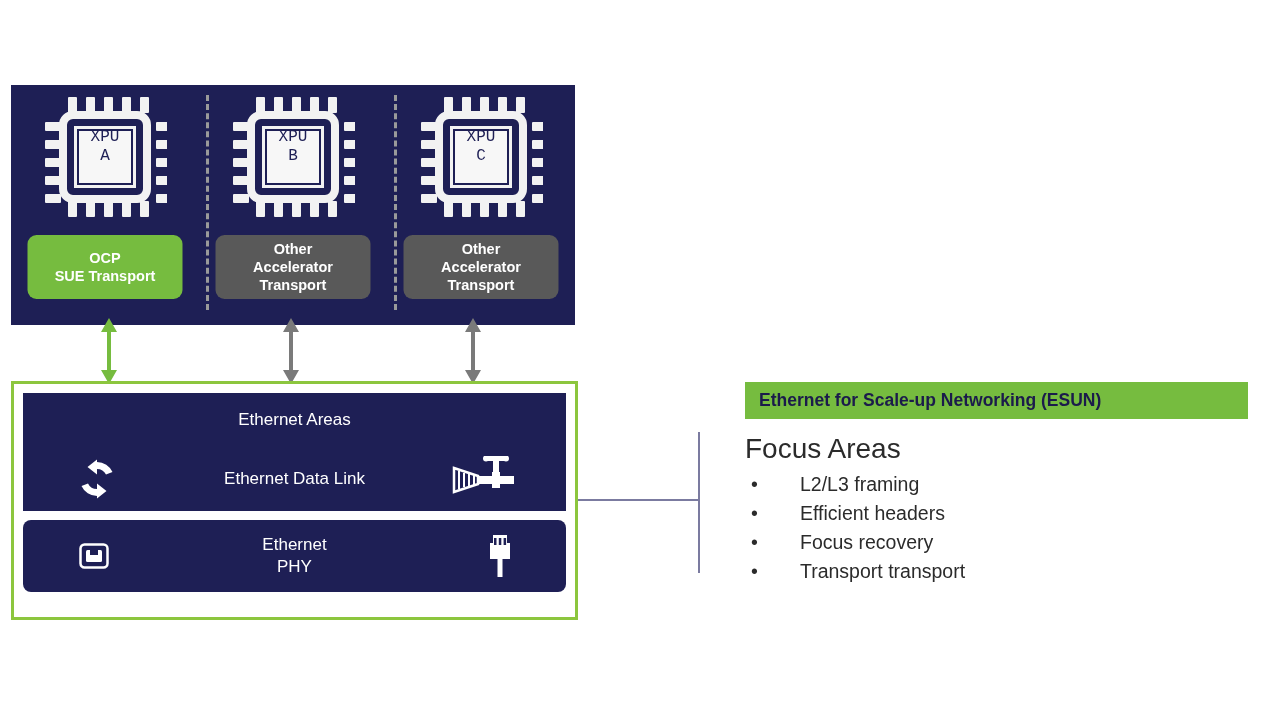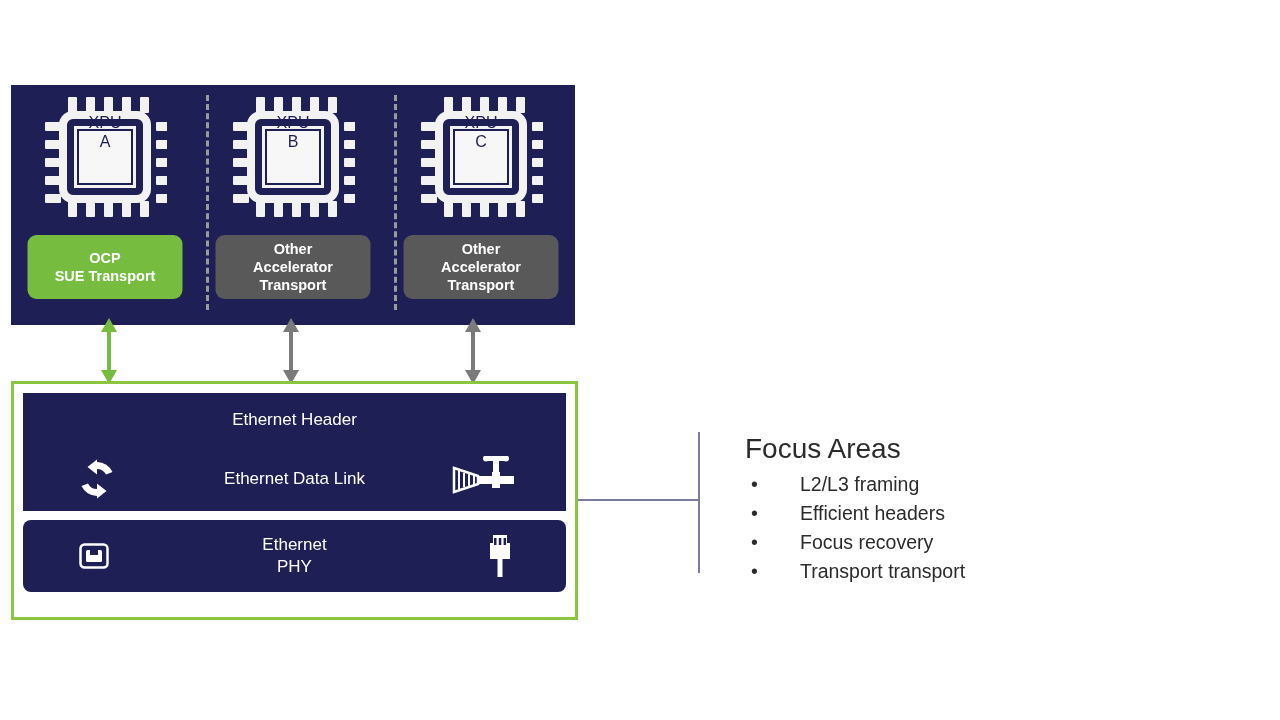--- a/index.html
+++ b/index.html
@@ -59,26 +59,26 @@
     transform: translateX(-50%);
     top: 10px;
     width: 124px;
     height: 124px;
   }
   .chip svg { display: block; width: 124px; height: 124px; }
 
   .chip-label {
     position: absolute;
     left: 0; right: 0;
-    top: 18px;
+    top: 33px;
     text-align: center;
     color: #1e1f55;
     font-size: 16px;
     line-height: 19px;
-    font-family: Liberation Sans, sans-serif;
+    font-family: Liberation Mono, monospace;
     pointer-events: none;
   }
 
   
   .transport {
     position: absolute;
     left: 50%;
     transform: translateX(-50%);
     top: 150px;
     width: 155px;
@@ -374,21 +374,21 @@
   </div>
   <div class="arrow a2">
     <svg viewBox="0 0 22 66" xmlns="http://www.w3.org/2000/svg">
       <path d="M11 0 L19 14 L13 14 L13 52 L19 52 L11 66 L3 52 L9 52 L9 14 L3 14 Z" fill="#7a7a7a"></path>
     </svg>
   </div>
 
   <div class="eth-stack">
 
     <div class="eth-row row-header">
-      <div class="title">Ethernet Header</div>
+      <div class="title">Ethernet Areas</div>
     </div>
 
     <div class="eth-row row-datalink">
       <div class="row-icon icon-sync">
         <svg viewBox="0 0 44 44" width="44" height="44" xmlns="http://www.w3.org/2000/svg">
           <path d="M22 5 a17 17 0 0 1 15.5 10 l-6.5 2.6 a10 10 0 0 0 -9 -5.6 l0 5.5 l-9.5 -7.5 l9.5 -7.5 Z" fill="#ffffff"></path>
           <path d="M22 39 a17 17 0 0 1 -15.5 -10 l6.5 -2.6 a10 10 0 0 0 9 5.6 l0 -5.5 l9.5 7.5 l-9.5 7.5 Z" fill="#ffffff"></path>
         </svg>
       </div>
       <div class="title">Ethernet Data Link</div>
@@ -427,20 +427,23 @@
           <rect x="17.6" y="5" width="2.5" height="7" fill="#1e1f55"></rect>
           <rect x="11.5" y="26" width="5" height="18" fill="#ffffff"></rect>
         </svg>
       </div>
     </div>
   </div>
 
   <div class="conn-h"></div>
   <div class="conn-v"></div>
 
+  <div class="esun-bar">
+    <span class="esun-title">Ethernet for Scale-up Networking (ESUN)</span>
+  </div>
 
   <div class="focus-heading">Focus Areas</div>
 
   <ul class="focus-list">
     <li>
       <span class="bullet">•</span>
       <span>L2/L3 framing</span>
     </li>
     <li>
       <span class="bullet">•</span>

